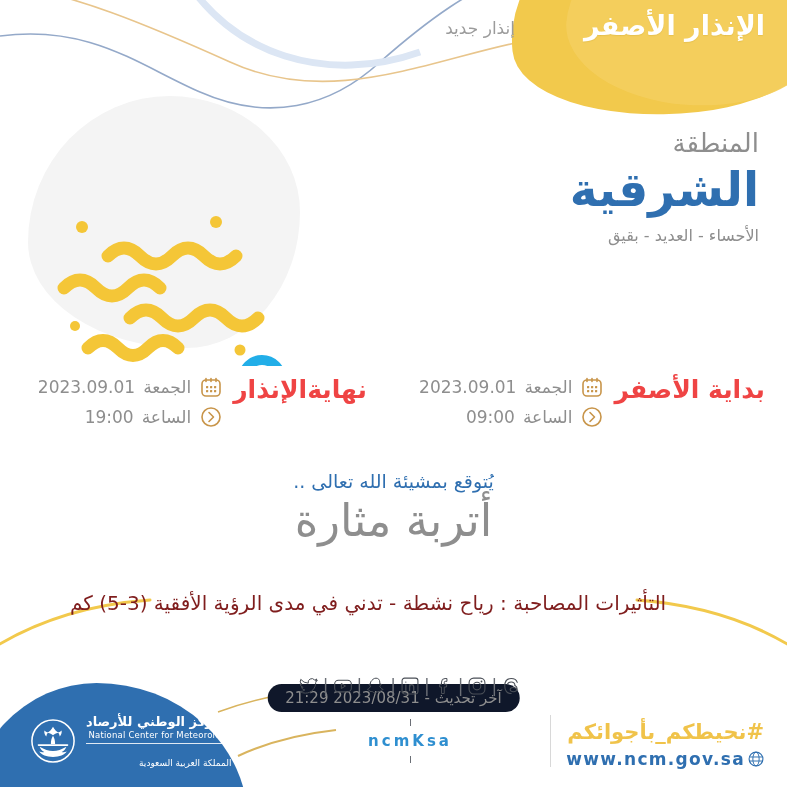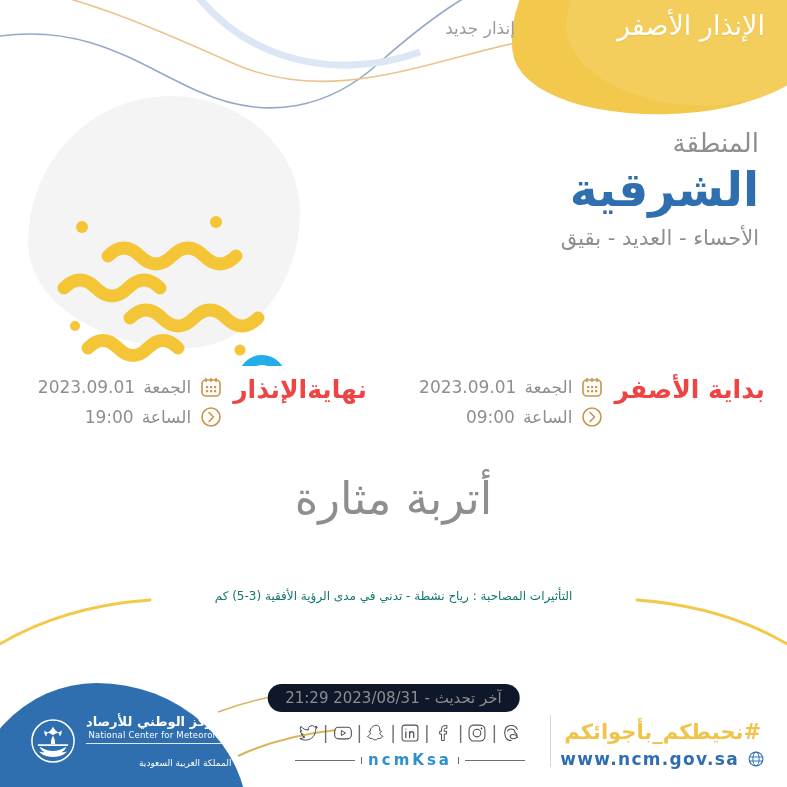--- a/index.html
+++ b/index.html
@@ -28,21 +28,21 @@
     position:absolute;top:-70px;right:-30px;
     width:250px;height:175px;
     background:#f5cf5f;
     border-radius:55% 45% 50% 50% / 58% 62% 38% 42%;
     transform:rotate(4deg);
     opacity:.85;
   }
   .alert-badge-label{
     position:absolute;top:10px;right:22px;
     color:#ffffff;
-    font-size:27px;font-weight:normal;
+    font-size:27px;font-weight:bold;
     letter-spacing:0px;
     white-space:nowrap;
     text-shadow:0 1px 1px rgba(180,140,20,.18);
   }
 
   
   .new-alert{
     position:absolute;top:18px;right:272px;
     color:#9b9b9b;font-size:17px;
   }
@@ -52,21 +52,21 @@
   .illus .blob{
     position:absolute;left:0;top:0;width:272px;height:252px;
     background:#f4f4f4;
     border-radius:52% 48% 42% 58% / 58% 46% 54% 42%;
   }
 
   
   .region{position:absolute;right:28px;top:128px;text-align:right;width:420px;}
   .region-label{color:#8e8e8e;font-size:26px;line-height:1.2;}
   .region-name{color:#2f6fb0;font-size:47px;font-weight:bold;line-height:1.25;margin-top:2px;}
-  .region-cities{color:#8e8e8e;font-size:21px;margin-top:6px;}
+  .region-cities{color:#8e8e8e;font-size:16px;margin-top:6px;}
 
   
   .times{position:absolute;top:372px;left:0;right:0;height:80px;}
   .time-block{position:absolute;top:0;display:flex;flex-direction:row;align-items:flex-start;gap:10px;}
   .time-block.start{right:22px;}
   .time-block.end{right:420px;}
   .tb-title{color:#ef4444;font-size:25px;font-weight:bold;white-space:nowrap;line-height:1.45;}
   .tb-rows{display:flex;flex-direction:column;gap:6px;padding-top:3px;}
   .tb-row{display:flex;flex-direction:row;align-items:center;gap:8px;}
   .tb-row .lbl{color:#8e8e8e;font-size:17px;white-space:nowrap;}
@@ -74,21 +74,21 @@
   .ico{width:24px;height:24px;flex:0 0 24px;}
 
   
   .forecast{position:absolute;top:470px;left:0;right:0;text-align:center;}
   .forecast-sub{color:#2f6fb0;font-size:19px;}
   .forecast-main{color:#8e8e8e;font-size:45px;font-weight:normal;margin-top:2px;}
 
   
   .impacts{
     position:absolute;top:586px;left:70px;right:70px;
-    text-align:center;color:#0f766e;font-size:12px;line-height:1.72;
+    text-align:left;color:#7f1d1d;font-size:20px;line-height:1.72;
   }
 
   
   .update-pill{
     position:absolute;top:684px;left:50%;transform:translateX(-50%);
     background:#0f172a;color:#8e8e8e;
     font-size:15px;border-radius:14px;padding:5px 18px;white-space:nowrap;
   }
 
   
@@ -107,28 +107,28 @@
   .logo-ar{font-size:13px;font-weight:bold;}
   .logo-en{font-size:8.5px;letter-spacing:.2px;border-bottom:1px solid rgba(255,255,255,.85);padding-bottom:2px;}
   .logo-ksa{font-size:9px;margin-top:14px;}
 
   .social{
     position:absolute;left:295px;bottom:18px;width:230px;text-align:center;
   }
   .social-icons{display:flex;flex-direction:row;align-items:center;justify-content:center;gap:0px;direction:ltr;}
   .social-icons .sep{color:#6b6f76;font-size:17px;padding:0 4px;}
   .s-ico{width:20px;height:20px;}
-  .handle-row{display:flex;flex-direction:row;align-items:center;justify-content:center;gap:6px;margin-top:8px;direction:ltr;}
+  .handle-row{display:flex;flex-direction:column;align-items:center;justify-content:center;gap:6px;margin-top:17px;direction:ltr;}
   .handle-line{height:1px;background:#6b6f76;flex:1;}
   .handle-cap{width:1px;height:7px;background:#6b6f76;}
   .handle-text{color:#2f8fd0;font-size:15px;font-weight:bold;letter-spacing:3px;}
 
   .contact{position:absolute;right:22px;bottom:18px;text-align:center;}
   .hashtag{color:#f0c34a;font-size:21px;font-weight:bold;white-space:nowrap;}
-  .site-row{display:flex;flex-direction:row;align-items:center;justify-content:flex-start;gap:8px;margin-top:5px;direction:ltr;}
+  .site-row{display:flex;flex-direction:row;align-items:center;justify-content:flex-start;gap:2px;margin-top:5px;direction:ltr;}
   .site-url{color:#2f6fb0;font-size:17px;font-weight:bold;letter-spacing:1.3px;}
   .divider-v{position:absolute;right:236px;bottom:20px;width:1px;height:52px;background:#d8d8d8;}
 </style>
 </head>
 <body>
 
 <div class="card">
 
   <div class="deco">
     <svg viewBox="0 0 787 787" xmlns="http://www.w3.org/2000/svg">
@@ -231,20 +231,21 @@
           </svg>
           <span class="lbl">الساعة</span>
           <span class="val">19:00</span>
         </div>
       </div>
     </div>
 
   </div>
 
   <div class="forecast">
+    <div class="forecast-sub">يُتوقع بمشيئة الله تعالى ..</div>
     <div class="forecast-main">أتربة مثارة</div>
   </div>
 
   <div class="impacts">التأثيرات المصاحبة : رياح نشطة - تدني في مدى الرؤية الأفقية (3-5) كم</div>
 
   <div class="update-pill">آخر تحديث - 2023/08/31 21:29</div>
 
   <div class="footer-logo"></div>
   <div class="logo-inner">
     <div class="logo-text">

